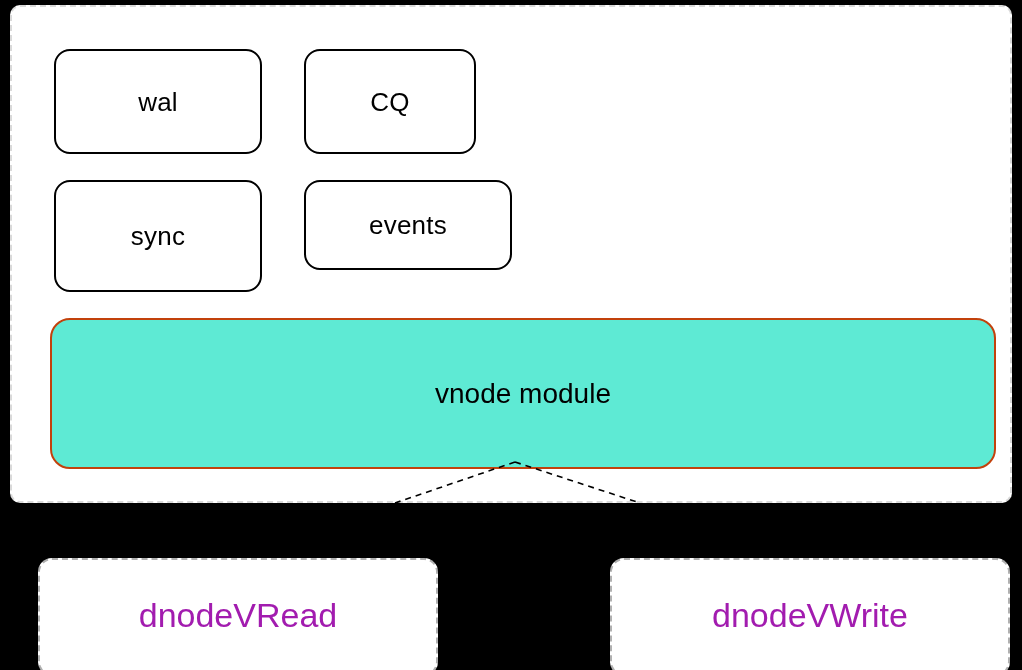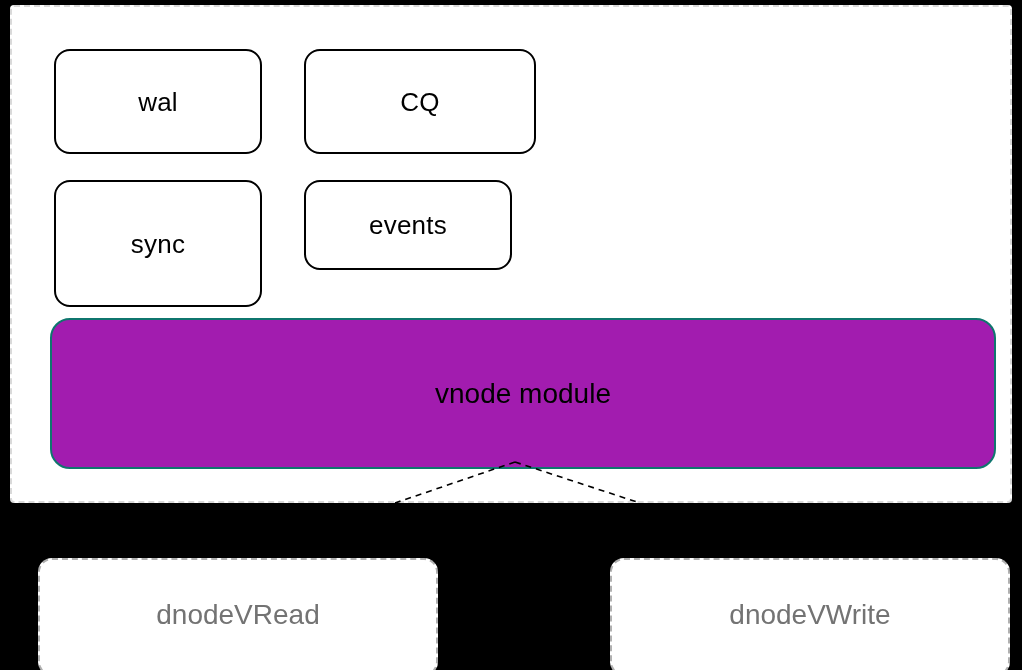--- a/index.html
+++ b/index.html
@@ -19,21 +19,21 @@
   
   .vnode-container {
     position: absolute;
     left: 10px;
     top: 5px;
     width: 1002px;
     height: 498px;
     box-sizing: border-box;
     background: #ffffff;
     border: 2px dashed #d9d9d9;
-    border-radius: 4px;
+    border-radius: 10px;
   }
 
   
   .module-box {
     position: absolute;
     box-sizing: border-box;
     background: #ffffff;
     border: 2px solid #000000;
     border-radius: 16px;
     display: flex;
@@ -42,36 +42,36 @@
   }
   .module-box .box-label {
     font-size: 26px;
     color: #000000;
     line-height: 1;
     letter-spacing: 0.2px;
     font-weight: 400;
   }
 
   .box-wal    { left: 42px;  top: 42px;  width: 208px; height: 105px; }
-  .box-cq     { left: 292px; top: 42px;  width: 232px; height: 105px; }
-  .box-sync   { left: 42px;  top: 173px; width: 208px; height: 127px;  }
+  .box-cq     { left: 292px; top: 42px;  width: 172px; height: 105px; }
+  .box-sync   { left: 42px;  top: 173px; width: 208px; height: 112px;  }
   .box-events { left: 292px; top: 173px; width: 208px; height: 90px;  }
   .box-tsdb   { left: 531px; top: 44px;  width: 215px; height: 228px; border-radius: 20px; }
   .box-query  { left: 775px; top: 44px;  width: 215px; height: 229px; border-radius: 20px; }
 
   
   .vnode-module-bar {
     position: absolute;
     left: 38px;
     top: 311px;
     width: 946px;
     height: 151px;
     box-sizing: border-box;
-    background: #a21caf;
-    border: 2px solid #0f766e;
+    background: #5eead4;
+    border: 2px solid #c2410c;
     border-radius: 20px;
     display: flex;
     align-items: center;
     justify-content: center;
   }
   .vnode-module-bar .box-label {
     font-size: 28px;
     color: #000000;
     line-height: 1;
   }
@@ -91,22 +91,22 @@
     position: absolute;
     box-sizing: border-box;
     background: #ffffff;
     border: 2px dashed #b0b0b0;
     border-radius: 14px;
     display: flex;
     align-items: center;
     justify-content: center;
   }
   .dnode-box .box-label {
-    font-size: 28px;
-    color: #737373;
+    font-size: 34px;
+    color: #a21caf;
     line-height: 1;
     position: relative;
     top: -2px;
   }
   .box-dnodevread  { left: 38px;  top: 558px; width: 400px; height: 118px; }
   .box-dnodevwrite { left: 610px; top: 558px; width: 400px; height: 118px; }
 </style>
 </head>
 <body>
 

